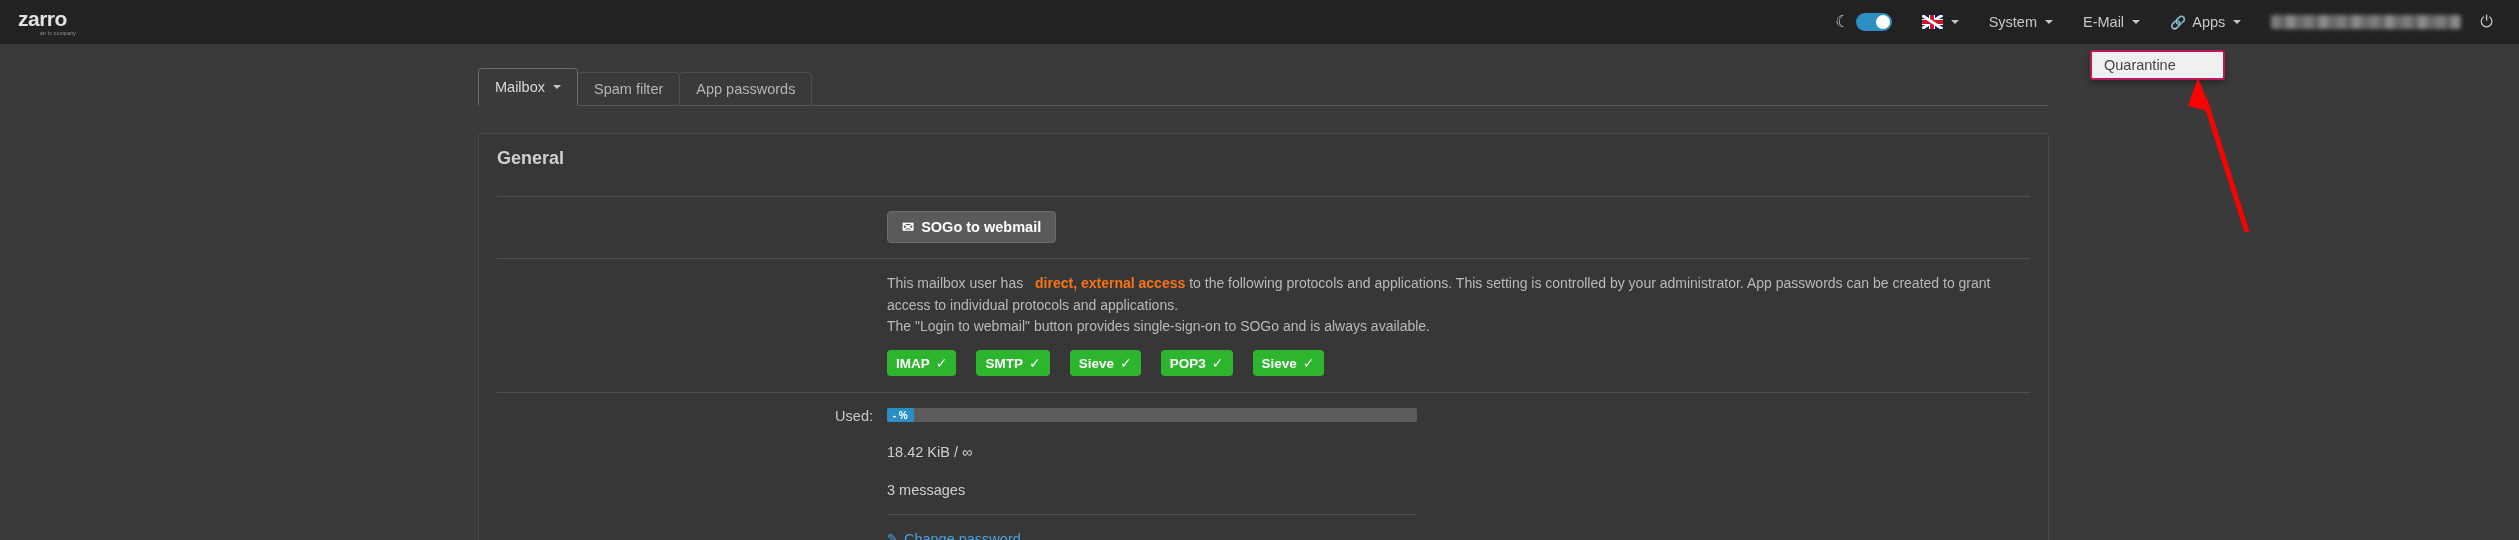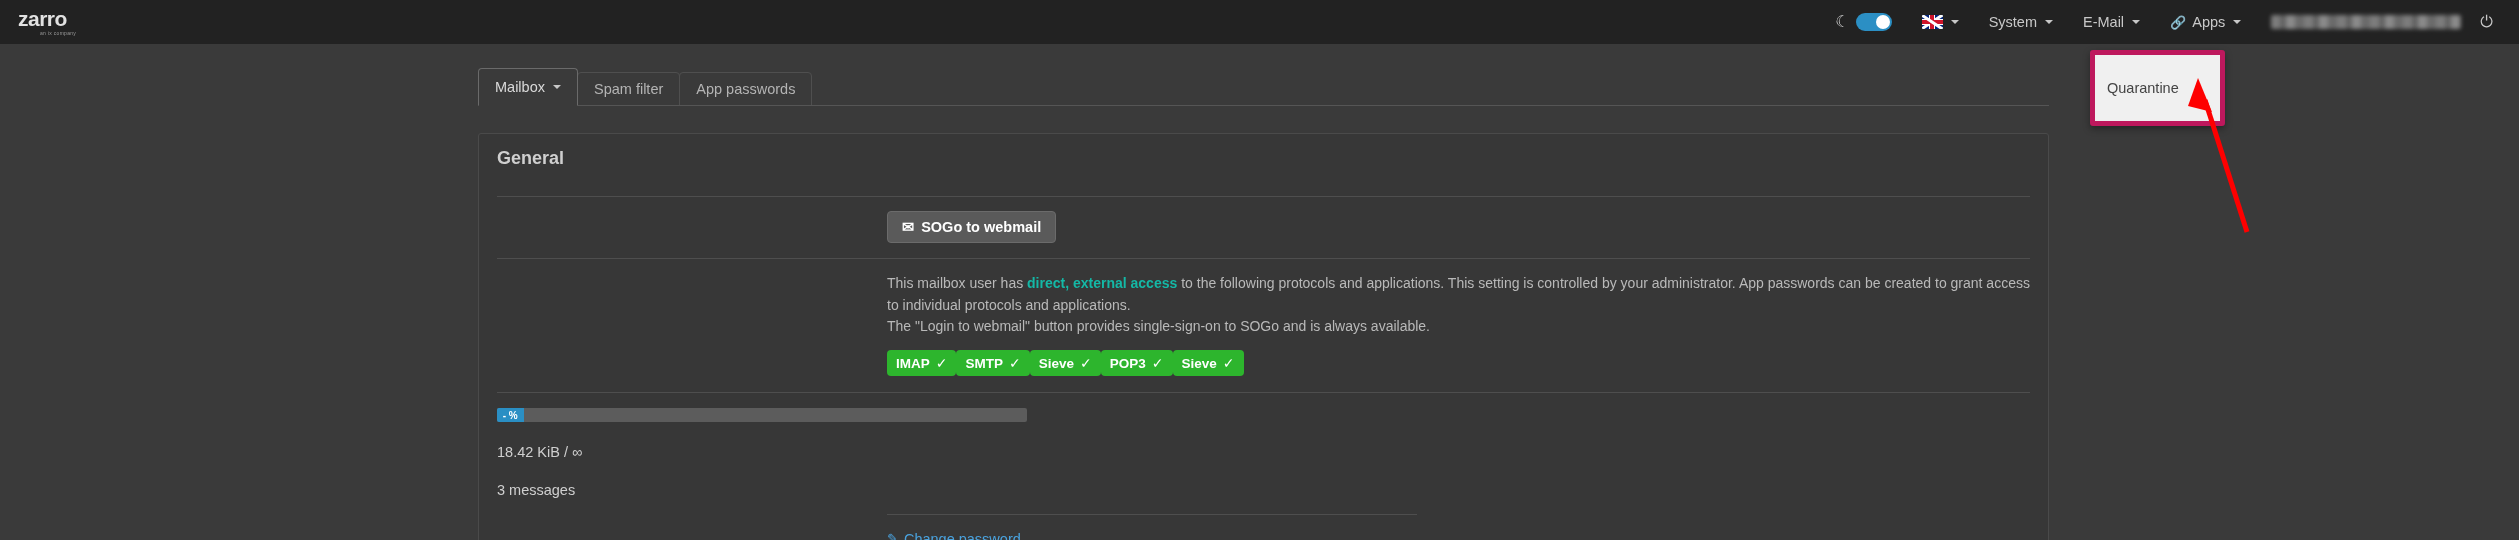--- a/index.html
+++ b/index.html
@@ -131,23 +131,23 @@
     border: 1px solid #6b6b6b; border-radius: 4px;
     font-size: 14.5px; font-weight: bold;
     padding: 7px 14px; display: inline-flex; align-items: center; gap: 7px;
     font-family: "Liberation Sans", sans-serif;
   }
 
   .para {
     color: #b9b9b9; font-size: 14px; line-height: 1.55;
     max-width: 1180px;
   }
-  .para b { color: #14b8a6; }
-
-  .badges { display: flex; gap: 0; margin-top: 12px; }
+  .para b { color: #f97316; margin-left: 8px; }
+
+  .badges { display: flex; gap: 20px; margin-top: 12px; }
   .badge {
     background: #2db52d; color: #ffffff;
     font-size: 13.5px; font-weight: bold;
     border-radius: 4px; padding: 5px 9px;
     display: inline-flex; align-items: center; gap: 6px;
   }
   .badge .chk { font-weight: normal; font-size: 14px; }
 
   .progress-wrap { width: 530px; }
   .progress {
@@ -166,24 +166,24 @@
     text-decoration: underline;
     display: inline-flex; align-items: center; gap: 6px;
   }
   .pencil { font-size: 13px; text-decoration: none; }
 
   
   .dropdown {
     position: absolute; left: 2090px; top: 50px;
     width: 135px;
     background: #f0f0f0;
-    border: 5px solid #be185d;
+    border: 2px solid #be185d;
     border-radius: 3px;
     box-shadow: 0 3px 7px rgba(0,0,0,.35);
-    padding: 20px 0;
+    padding: 0 0;
     z-index: 20;
   }
   .dropdown-item {
     font-size: 14.5px; color: #444;
     padding: 5px 12px; white-space: nowrap;
   }
 
   
   .arrow { position: absolute; left: 2150px; top: 60px; z-index: 30; }
 </style>
@@ -310,20 +310,21 @@
             <span>Sieve</span>
             <span class="chk">✓</span>
           </span>
         </div>
       </div>
     </div>
 
     <div class="hr" style="margin-top:16px;"></div>
 
     <div class="row" style="padding-top:15px;">
+      <div class="col-label">Used:</div>
       <div class="col-field">
         <div class="progress-wrap">
           <div class="progress">
             <div class="progress-fill">- %</div>
           </div>
         </div>
         <div class="usage-line">18.42 KiB / ∞</div>
         <div class="usage-line">3 messages</div>
       </div>
     </div>

